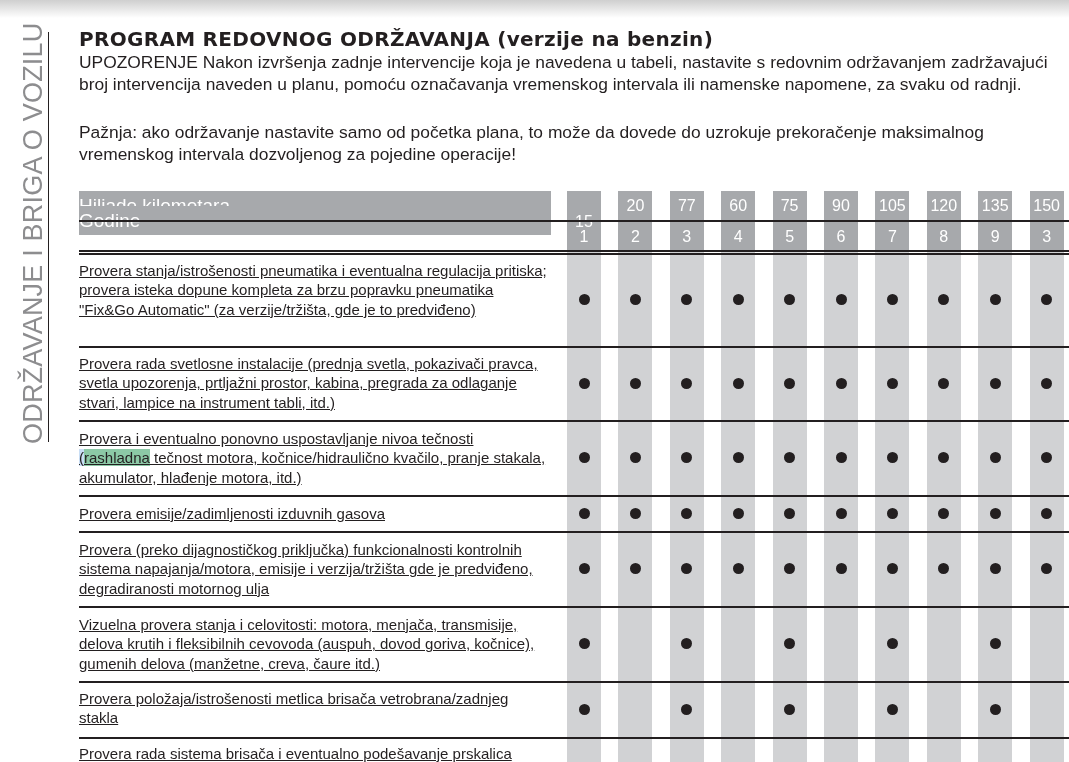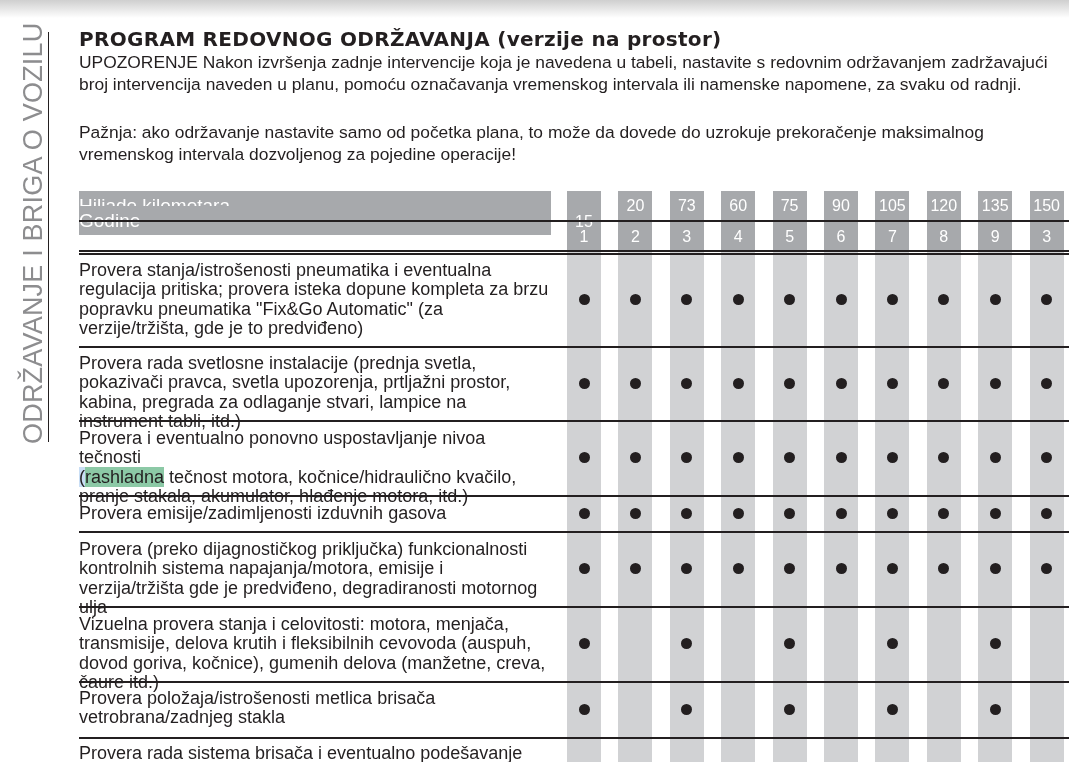--- a/index.html
+++ b/index.html
@@ -35,57 +35,57 @@
   .hdr-label {
     position:absolute; left:0; width:472px; height:29px; line-height:29px;
     color:#ffffff; font-size:19px; background:#a7a9ac;
   }
   .hdr-val {
     position:absolute; width:34px; text-align:center; color:#ffffff; font-size:16px;
     height:29px; line-height:29px;
   }
   .rule { position:absolute; left:0; width:990px; height:2px; background:#231f20; }
   .row-text {
-    position:absolute; left:0; width:470px; font-size:18px; line-height:19.3px; color:#231f20;
+    position:absolute; left:0; width:470px; font-size:15px; line-height:19.3px; color:#231f20;text-decoration:underline;
   }
   .dot {
     position:absolute; width:11px; height:11px; border-radius:50%; background:#231f20;
   }
   .hl { background:#8cc9a6; }
   .hl-sel { background:#c9def5; }
 </style>
 </head>
 <body>
 
 <div class="top-shade"></div>
 <div class="side-label">ODRŽAVANJE I BRIGA O VOZILU</div>
 <div class="side-rule"></div>
 
-<div class="title">PROGRAM REDOVNOG ODRŽAVANJA (verzije na prostor)</div>
+<div class="title">PROGRAM REDOVNOG ODRŽAVANJA (verzije na benzin)</div>
 <div class="para p1">UPOZORENJE Nakon izvršenja zadnje intervencije koja je navedena u tabeli, nastavite s redovnim održavanjem zadržavajući broj intervencija naveden u planu, pomoću označavanja vremenskog intervala ili namenske napomene, za svaku od radnji.</div>
 <div class="para p2">Pažnja: ako održavanje nastavite samo od početka plana, to može da dovede do uzrokuje prekoračenje maksimalnog vremenskog intervala dozvoljenog za pojedine operacije!</div>
 
 <div class="table" id="tbl">
   <div class="hdr-label" style="top:0;">
     <span style="padding-left:0">Hiljade kilometara</span>
   </div>
   <div class="hdr-label" style="top:15px;">
     <span>Godine</span>
   </div>
 <div class="col-shade" style="left: 488px;"></div>
     <div class="hdr-shade" style="left: 488px; width: 34px;"></div>
     <div class="hdr-val" style="left: 488px; top: 16px;">15</div>
     <div class="hdr-val" style="left: 488px; top: 31px;">1</div>
     <div class="col-shade" style="left: 539.4px;"></div>
     <div class="hdr-shade" style="left: 539.4px; width: 34px;"></div>
     <div class="hdr-val" style="left: 539.4px; top: 0px;">20</div>
     <div class="hdr-val" style="left: 539.4px; top: 31px;">2</div>
     <div class="col-shade" style="left: 590.8px;"></div>
     <div class="hdr-shade" style="left: 590.8px; width: 34px;"></div>
-    <div class="hdr-val" style="left: 590.8px; top: 0px;">73</div>
+    <div class="hdr-val" style="left: 590.8px; top: 0px;">77</div>
     <div class="hdr-val" style="left: 590.8px; top: 31px;">3</div>
     <div class="col-shade" style="left: 642.2px;"></div>
     <div class="hdr-shade" style="left: 642.2px; width: 34px;"></div>
     <div class="hdr-val" style="left: 642.2px; top: 0px;">60</div>
     <div class="hdr-val" style="left: 642.2px; top: 31px;">4</div>
     <div class="col-shade" style="left: 693.6px;"></div>
     <div class="hdr-shade" style="left: 693.6px; width: 34px;"></div>
     <div class="hdr-val" style="left: 693.6px; top: 0px;">75</div>
     <div class="hdr-val" style="left: 693.6px; top: 31px;">5</div>
     <div class="col-shade" style="left: 745px;"></div>

